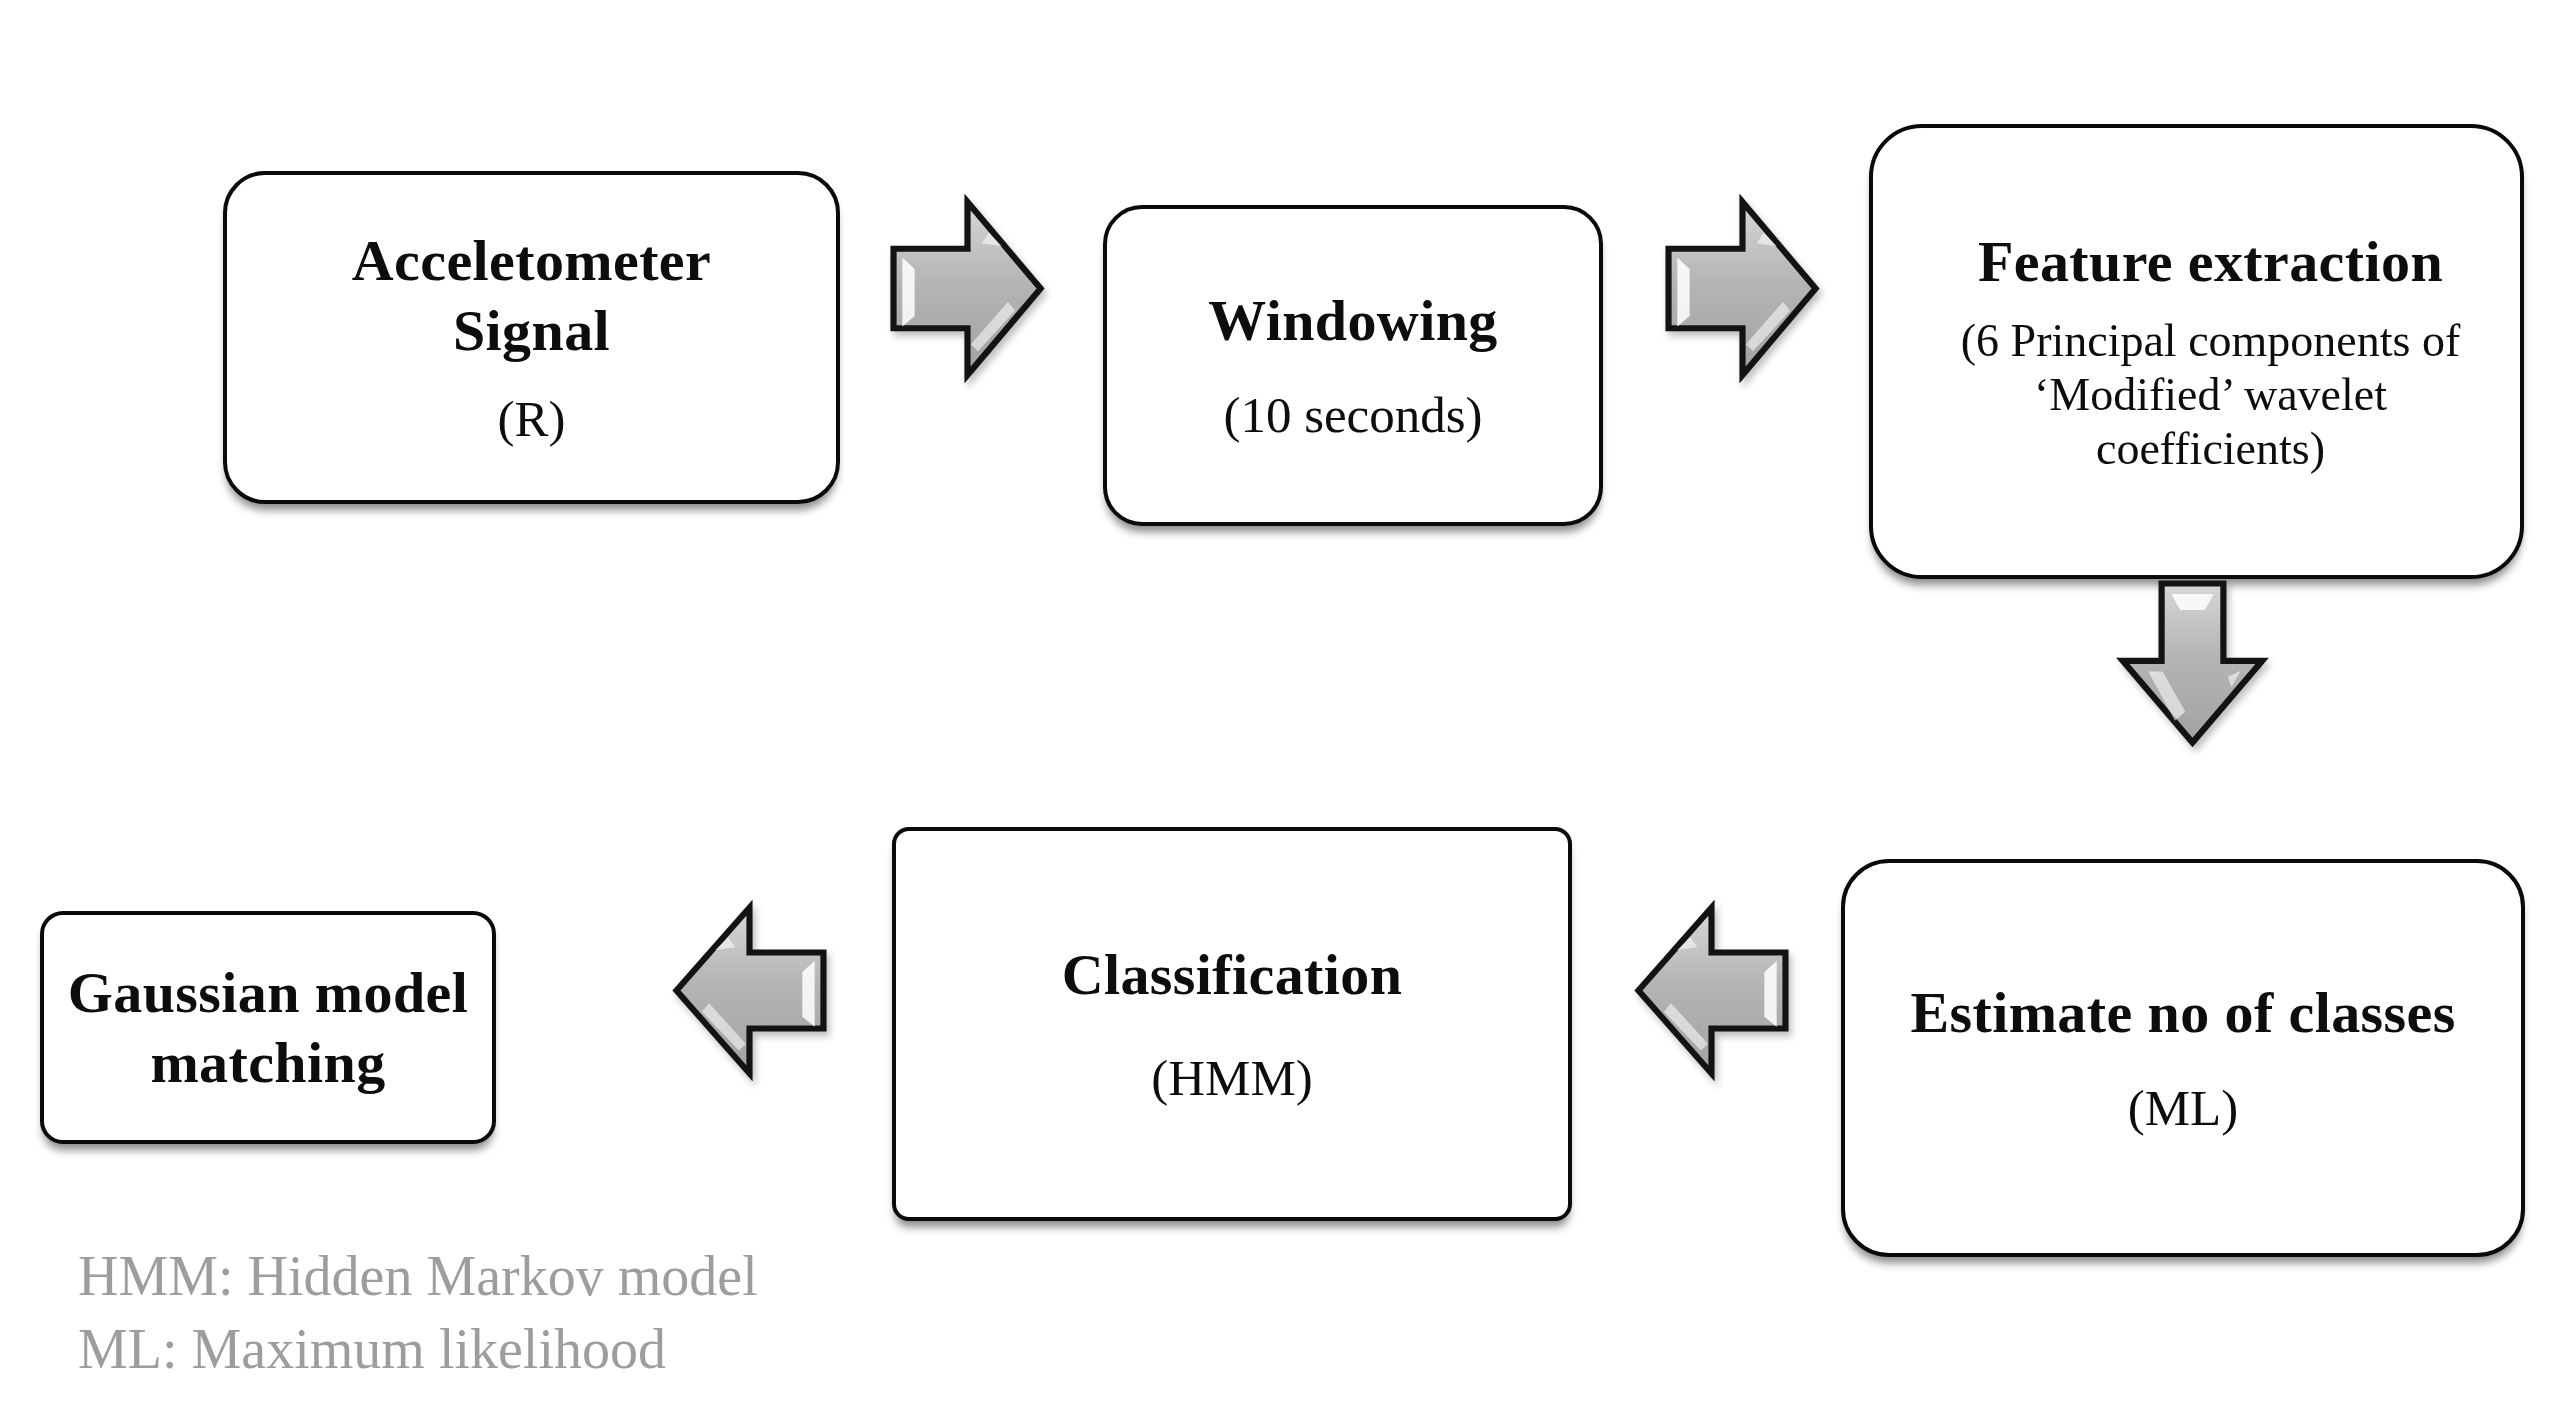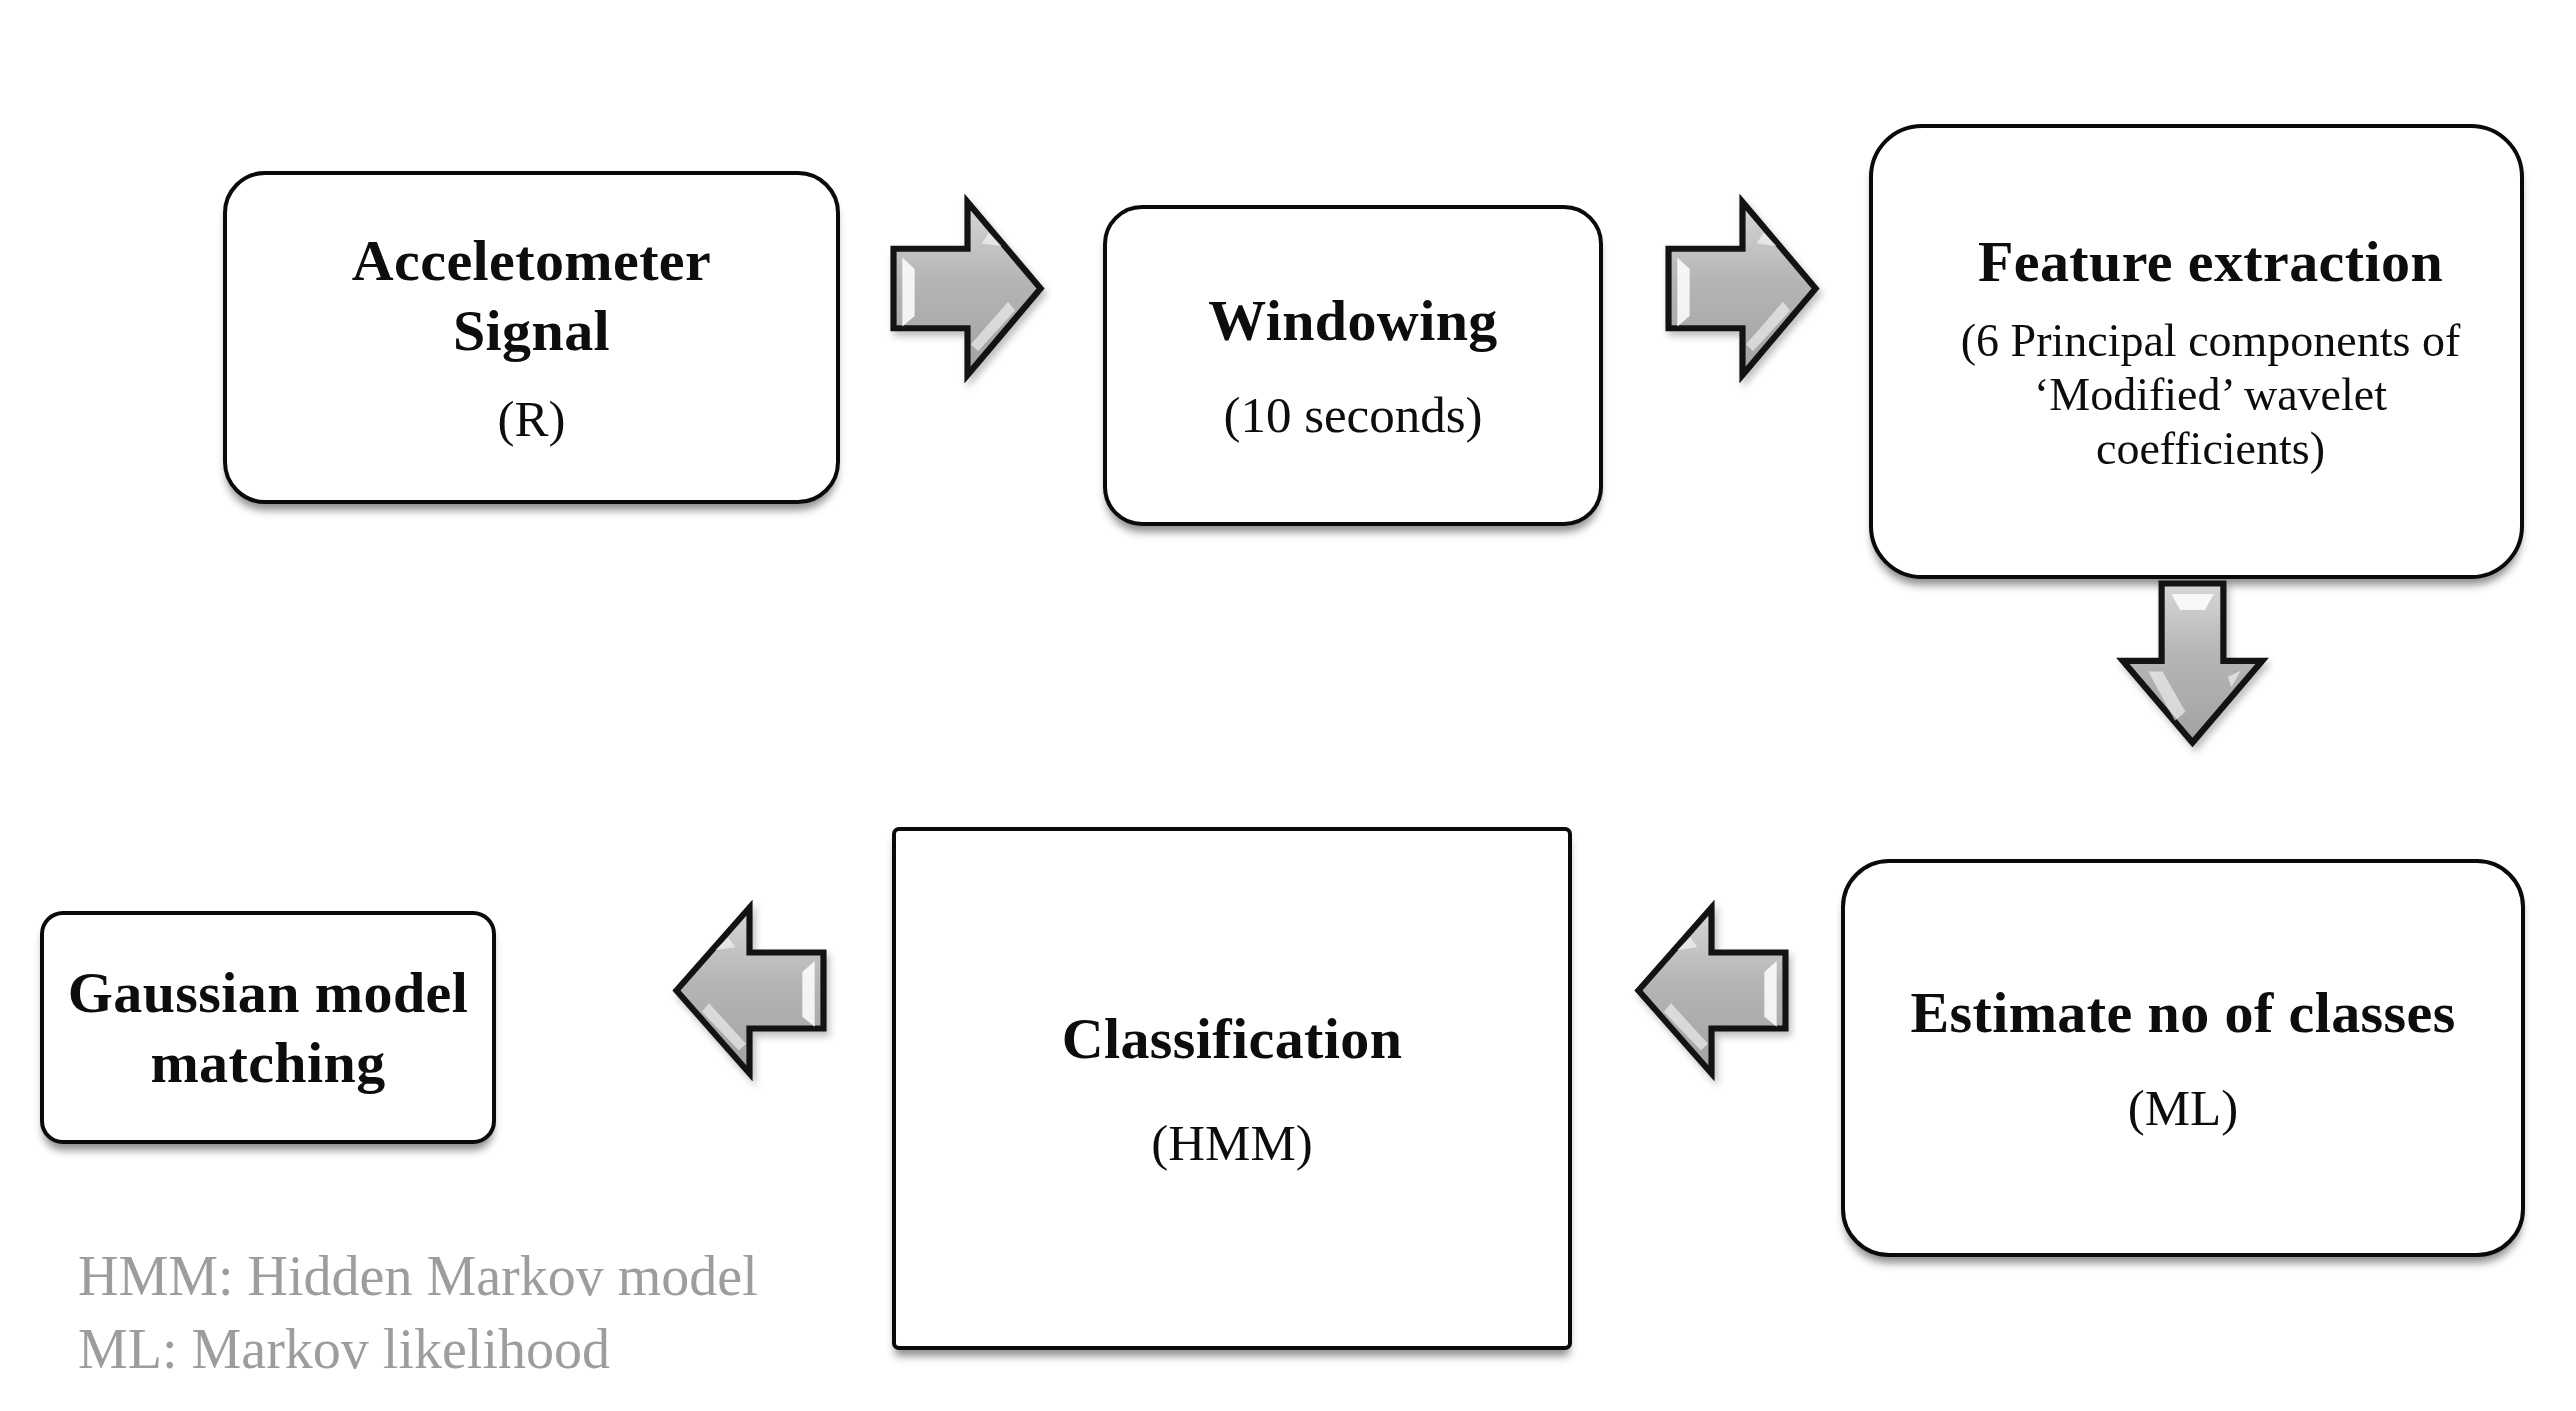--- a/index.html
+++ b/index.html
@@ -53,21 +53,21 @@
   #node-accelerometer .subtitle { margin-top: 23px; }
 
   #node-windowing { left: 1103px; top: 157px; width: 500px; height: 321px; border-radius: 39px; }
 
   #node-feature { left: 1869px; top: 76px; width: 655px; height: 455px; border-radius: 53px; padding-left: 28px; }
   #node-feature .subtitle { font-size: 46px; margin-top: 17.6px; max-width: 573px; }
 
   #node-estimate { left: 1841px; top: 811px; width: 684px; height: 398px; border-radius: 48px; }
   #node-estimate .title { white-space: nowrap; }
 
-  #node-classification { left: 892px; top: 779px; width: 680px; height: 523px; border-radius: 7px; }
+  #node-classification { left: 892px; top: 779px; width: 680px; height: 394px; border-radius: 17px; }
   #node-classification .subtitle { margin-top: 39px; }
 
   #node-gaussian { left: 40px; top: 863px; width: 456px; height: 233px; border-radius: 23px; }
   #node-gaussian .title { max-width: 458px; }
 
   .flow-arrow {
     position: absolute;
   }
   .flow-arrow svg { display: block; width: 100%; height: 100%; filter: drop-shadow(3.5px 5.3px 3.5px rgba(0,0,0,0.25)); }
   #arrow-1 { left: 890px; top: 194px; width: 155px; height: 189px; }
@@ -180,17 +180,17 @@
     </svg>
   </div>
 
   <div class="node" id="node-gaussian">
     <div class="title">Gaussian model matching</div>
 
   </div>
 
   <div class="legend">
     <div>HMM: Hidden Markov model</div>
-    <div>ML: Markov likelihood</div>
+    <div>ML: Maximum likelihood</div>
   </div>
 
 </div>
 
 
 </body></html>

